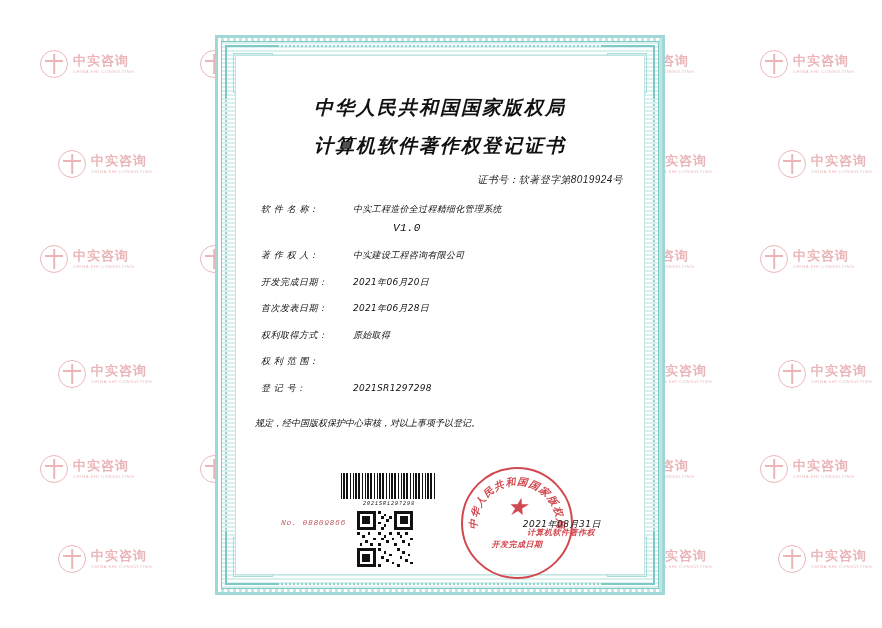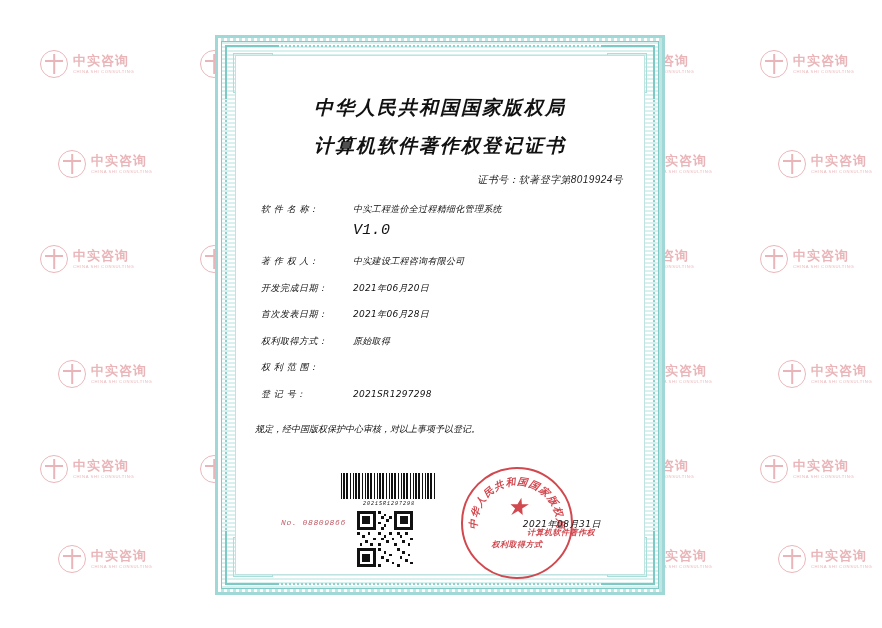--- a/index.html
+++ b/index.html
@@ -101,21 +101,21 @@
   .fields{margin-top:16px;padding-left:12px;}
   .row{display:flex;margin-bottom:13px;font-size:9px;line-height:1.5;}
   .row .k{
     width:92px;flex:0 0 92px;letter-spacing:.5px;color:#111;
     font-family:"DejaVu Sans","Liberation Sans",sans-serif;
   }
   .row .v{
     flex:1;color:#111;letter-spacing:.3px;
     font-family:"DejaVu Sans","Liberation Sans",sans-serif;
   }
-  .v-sub{display:block;font-family:"Liberation Mono",monospace;font-size:15px;margin-top:3px;}
+  .v-sub{display:block;font-family:"Liberation Mono",monospace;font-size:11px;margin-top:3px;margin-left:40px;}
 
   .statement{
     margin-top:20px;font-size:9px;line-height:1.9;color:#111;
     text-align:justify;padding:0 6px;
     font-family:"DejaVu Sans","Liberation Sans",sans-serif;
   }
   .statement p{margin:0;}
   .statement .indent{text-indent:18px;}
 
   
@@ -506,19 +506,19 @@
       <svg class="arc-top" viewBox="0 0 108 108" aria-hidden="true">
         <defs>
           <path id="arcpath" d="M 14,56 A 40,40 0 0 1 94,56"></path>
         </defs>
         <text font-size="10" font-weight="bold" fill="#d2484f" letter-spacing="1.2" font-family="DejaVu Sans, Liberation Sans, sans-serif">
           <textPath href="#arcpath" startOffset="50%" text-anchor="middle" id="seal-arc-text">中华人民共和国国家版权局</textPath>
         </text>
       </svg>
       <div class="star">★</div>
       <div class="l1">计算机软件著作权</div>
-      <div class="l2">权利取得方式</div>
+      <div class="l2">开发完成日期</div>
     </div>
 
     <div class="date">2021年08月31日</div>
     <div class="docno">No. 08809866</div>
   </div>
 </div>
 
 </body></html>

